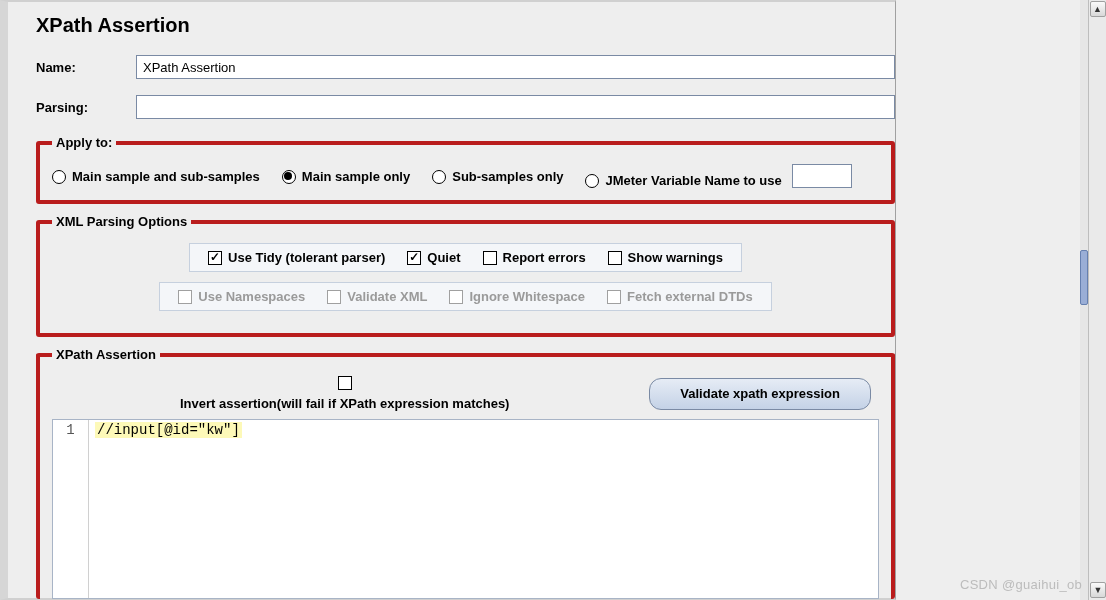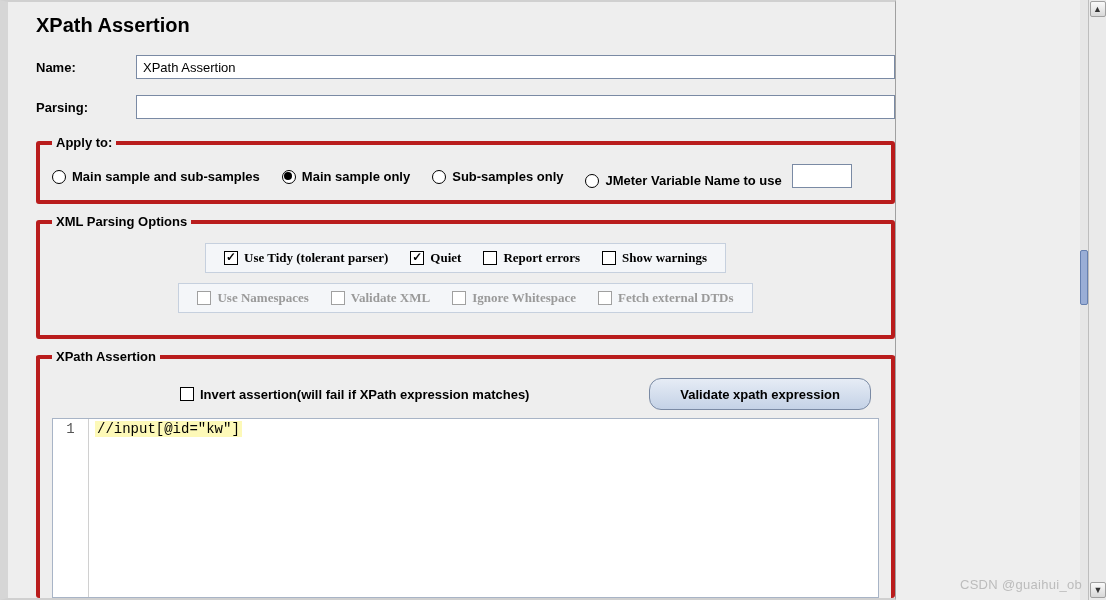--- a/index.html
+++ b/index.html
@@ -105,40 +105,40 @@
   .var-input {
     width: 60px; height: 24px;
     border: 1px solid #7a8aa4; background: #fff;
     margin-left: 4px;
   }
   .check-row { display: flex; justify-content: center; gap: 4px; margin-bottom: 10px; }
   .check-group {
     border: 1px solid #c6d0de;
     background: #f4f6f9;
     padding: 6px 18px;
-    display: flex; gap: 22px; align-items: center; font-family: Liberation Serif, serif;
+    display: flex; gap: 22px; align-items: center;
   }
   .check-item { display: inline-flex; align-items: center; gap: 6px; font-weight: bold; font-size: 13px; }
   .check-item.disabled { color: #9a9a9a; }
   .check {
     width: 14px; height: 14px;
     border: 1.5px solid #000;
     display: inline-block;
     position: relative;
     cursor: pointer;
     background: #fff;
   }
   .check.disabled { border-color: #a0a0a0; cursor: default; }
   .check.checked::after {
     content: "✓"; position: absolute;
     font-size: 12px; font-weight: bold;
     top: -2px; left: 1px; color: #000;
   }
   .xpath-top { display: flex; align-items: center; justify-content: space-between; margin-bottom: 8px; padding: 0 8px; }
-  .invert-wrap { display: flex; align-items: center; gap: 6px; font-weight: bold; font-size: 13px; margin-left: 120px; }
+  .invert-wrap { display: flex; align-items: center; gap: 6px; font-weight: bold; font-size: 13px; margin-left: 120px; flex-direction: column; }
   .validate-btn {
     height: 32px;
     padding: 0 30px;
     font-weight: bold;
     font-size: 13px;
     background: linear-gradient(#e6ecf5,#c4d2e6);
     border: 1px solid #7a8aa4;
     border-radius: 12px;
     cursor: pointer;
   }

